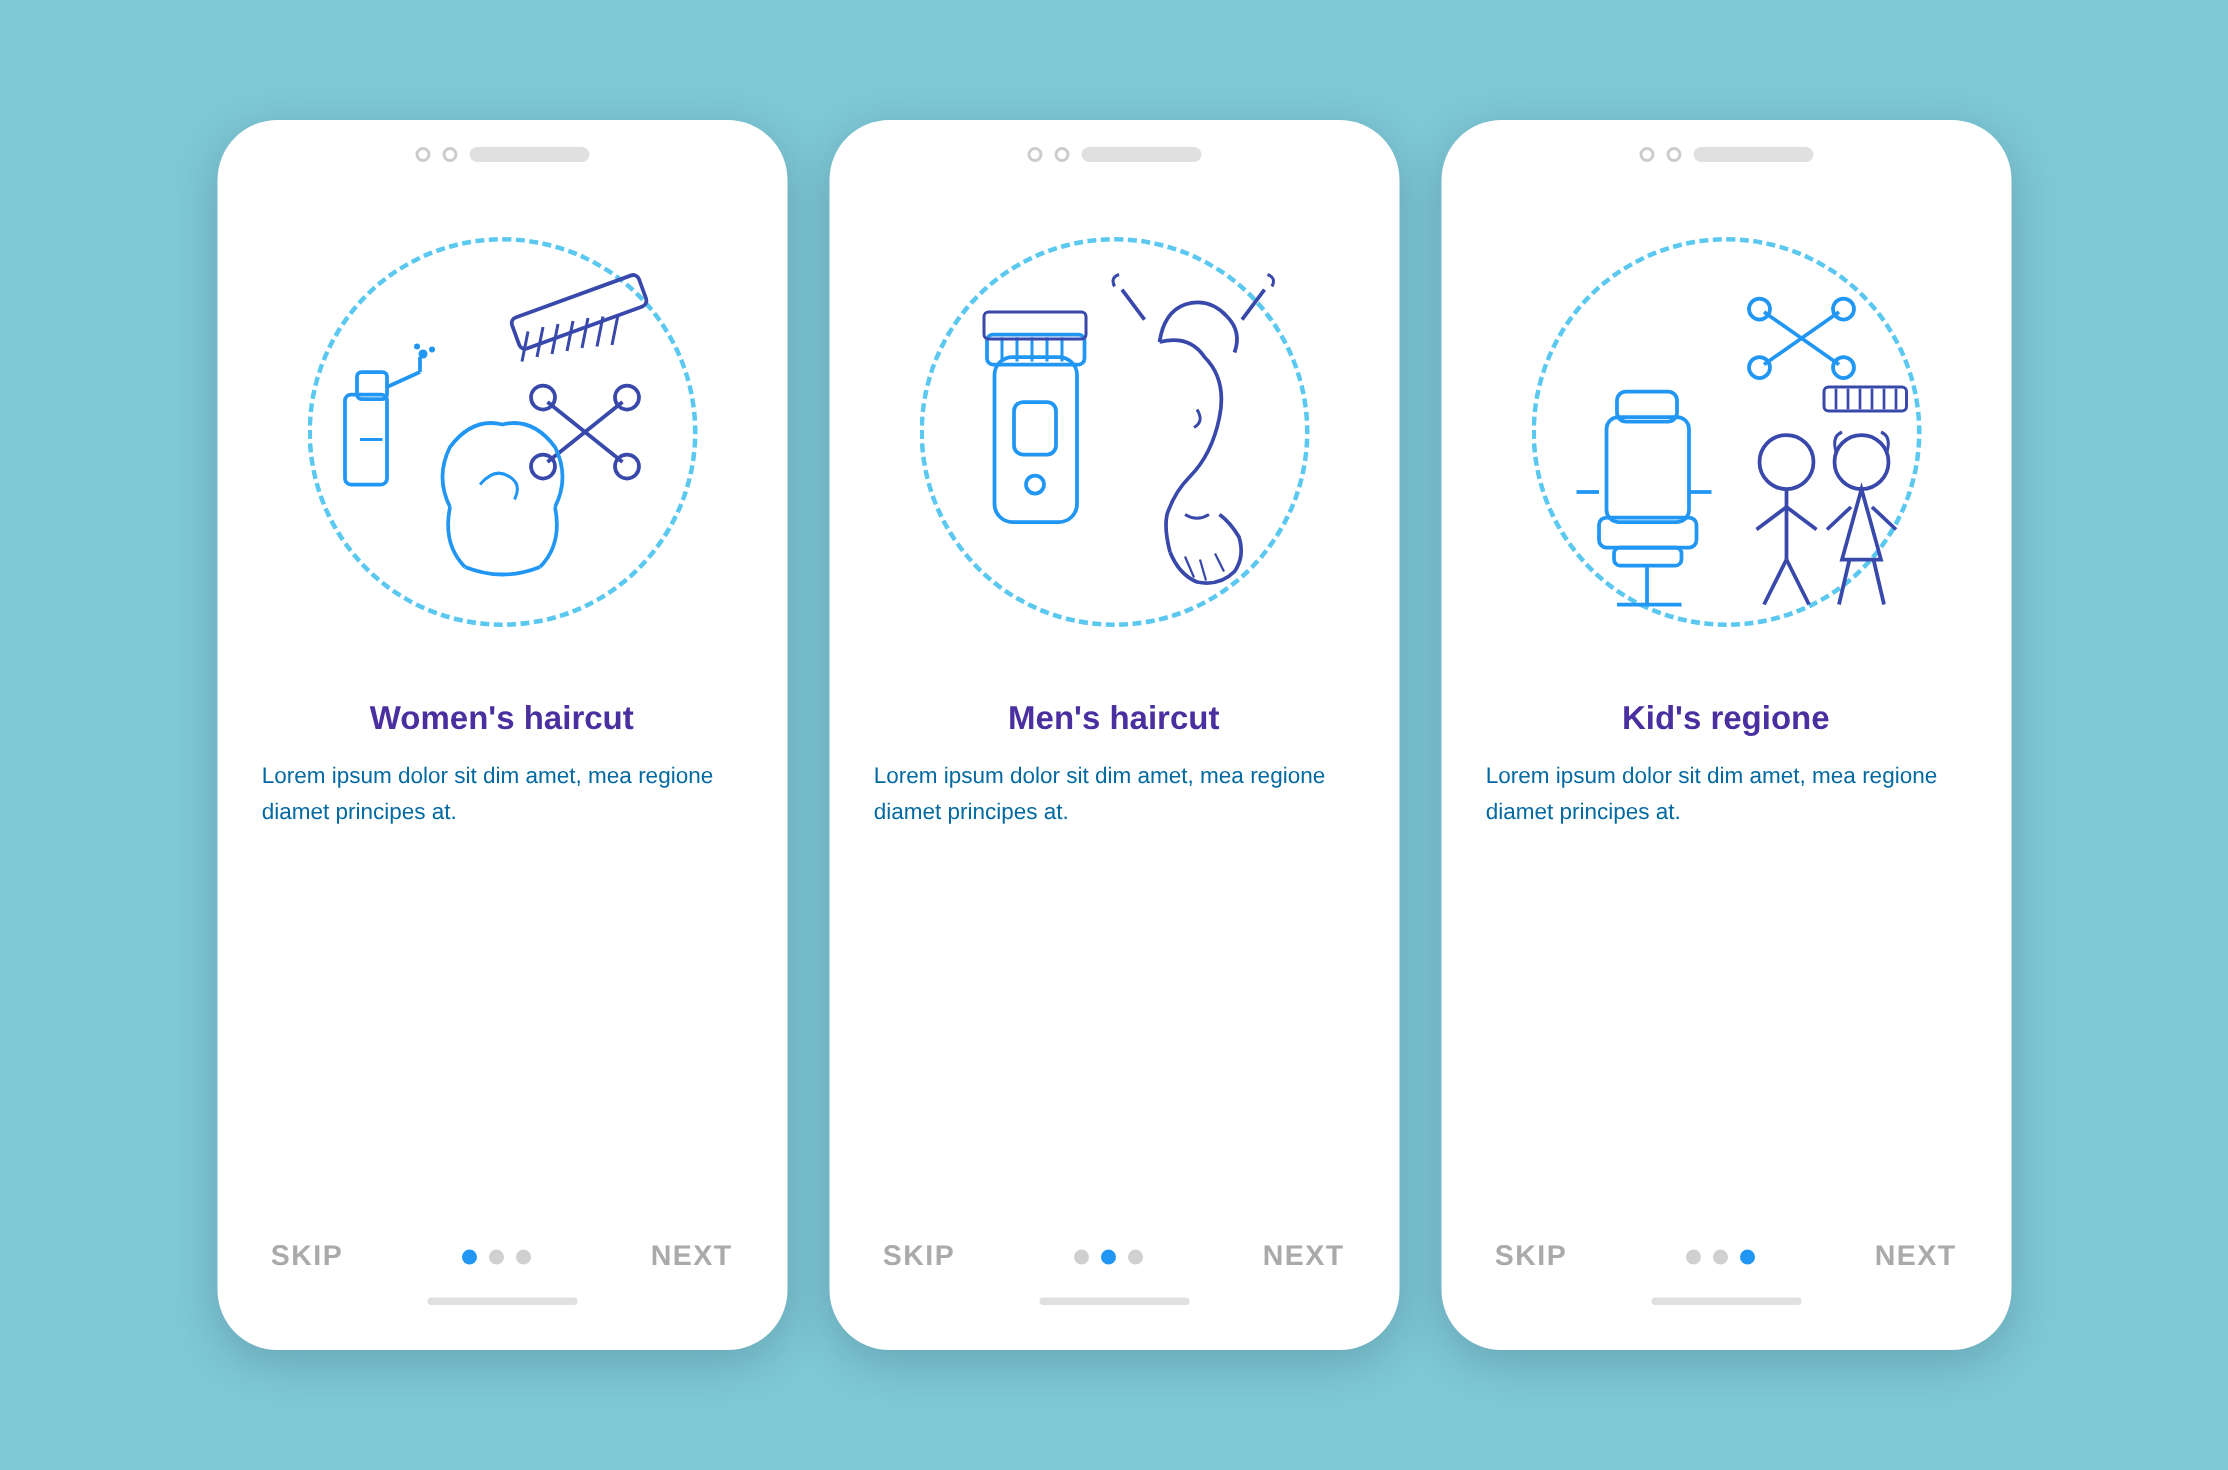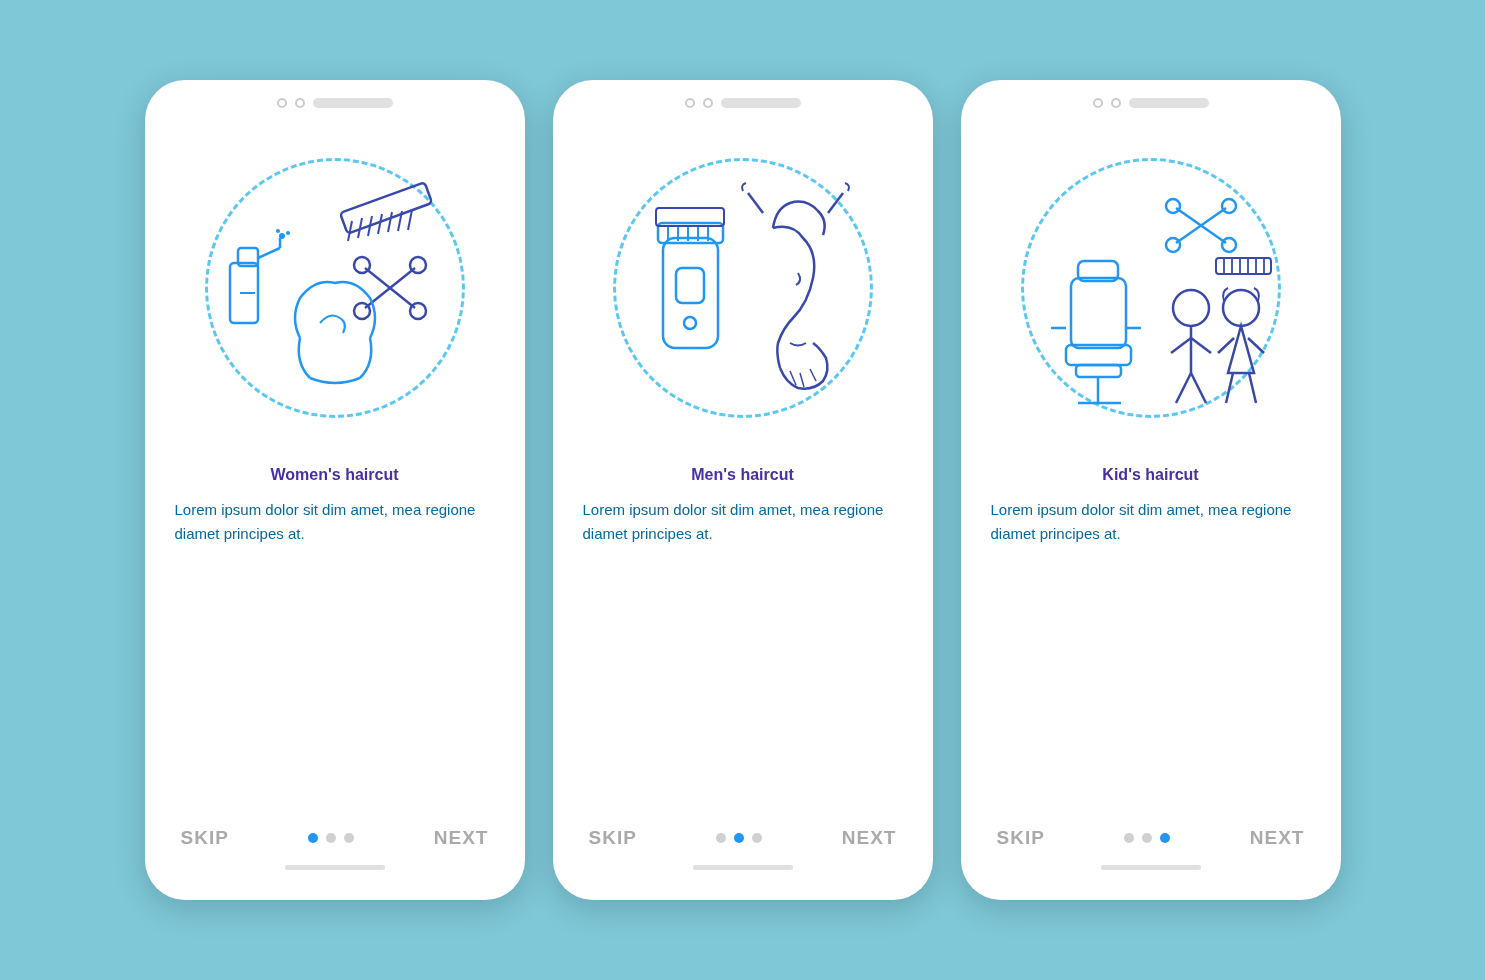--- a/index.html
+++ b/index.html
@@ -75,21 +75,21 @@
       width: 260px;
       height: 260px;
       border-radius: 50%;
       border: 3px dashed #5bc8f0;
       top: 50%;
       left: 50%;
       transform: translate(-50%, -50%);
     }
 
     .card-title {
-      font-size: 16px;
+      font-size: 22px;
       font-weight: 700;
       color: #4a2fa0;
       text-align: center;
       margin: 8px 0 14px 0;
     }
 
     .card-desc {
       font-size: 15px;
       color: #0369a1;
       text-align: left;
@@ -346,21 +346,21 @@
         <path d="M225 173 L212 220 L238 220 Z" stroke="#3949AB" stroke-width="2.5" fill="none"></path>
 
         <line x1="218" y1="185" x2="202" y2="200" stroke="#3949AB" stroke-width="2.5"></line>
         <line x1="232" y1="185" x2="248" y2="200" stroke="#3949AB" stroke-width="2.5"></line>
 
         <line x1="217" y1="220" x2="210" y2="250" stroke="#3949AB" stroke-width="2.5"></line>
         <line x1="233" y1="220" x2="240" y2="250" stroke="#3949AB" stroke-width="2.5"></line>
       </svg>
     </div>
 
-    <div class="card-title">Kid's haircut</div>
+    <div class="card-title">Kid's regione</div>
     <div class="card-desc">Lorem ipsum dolor sit dim amet, mea regione diamet principes at.</div>
 
 
     <div class="nav-bar">
       <span class="nav-skip">SKIP</span>
       <div class="nav-dots">
         <div class="nav-dot"></div>
         <div class="nav-dot"></div>
         <div class="nav-dot active"></div>
       </div>

